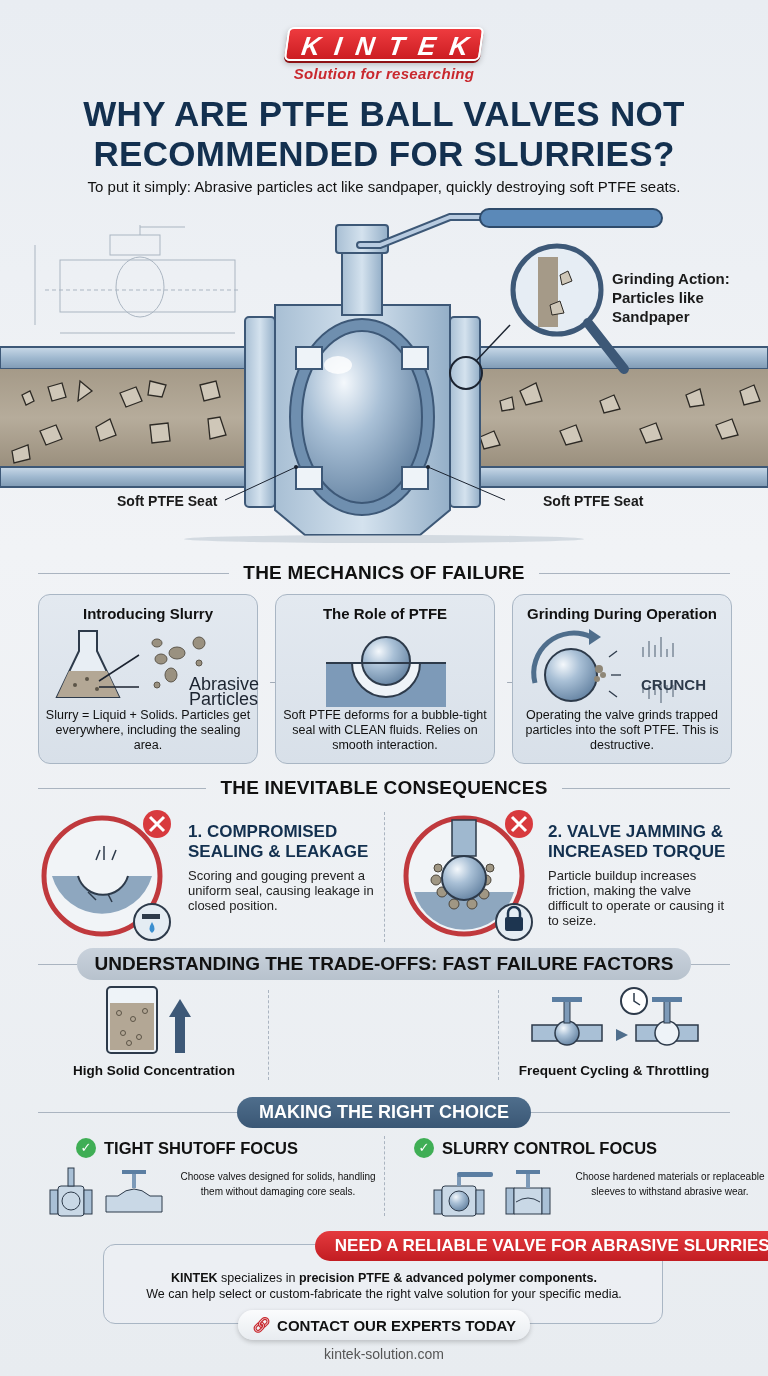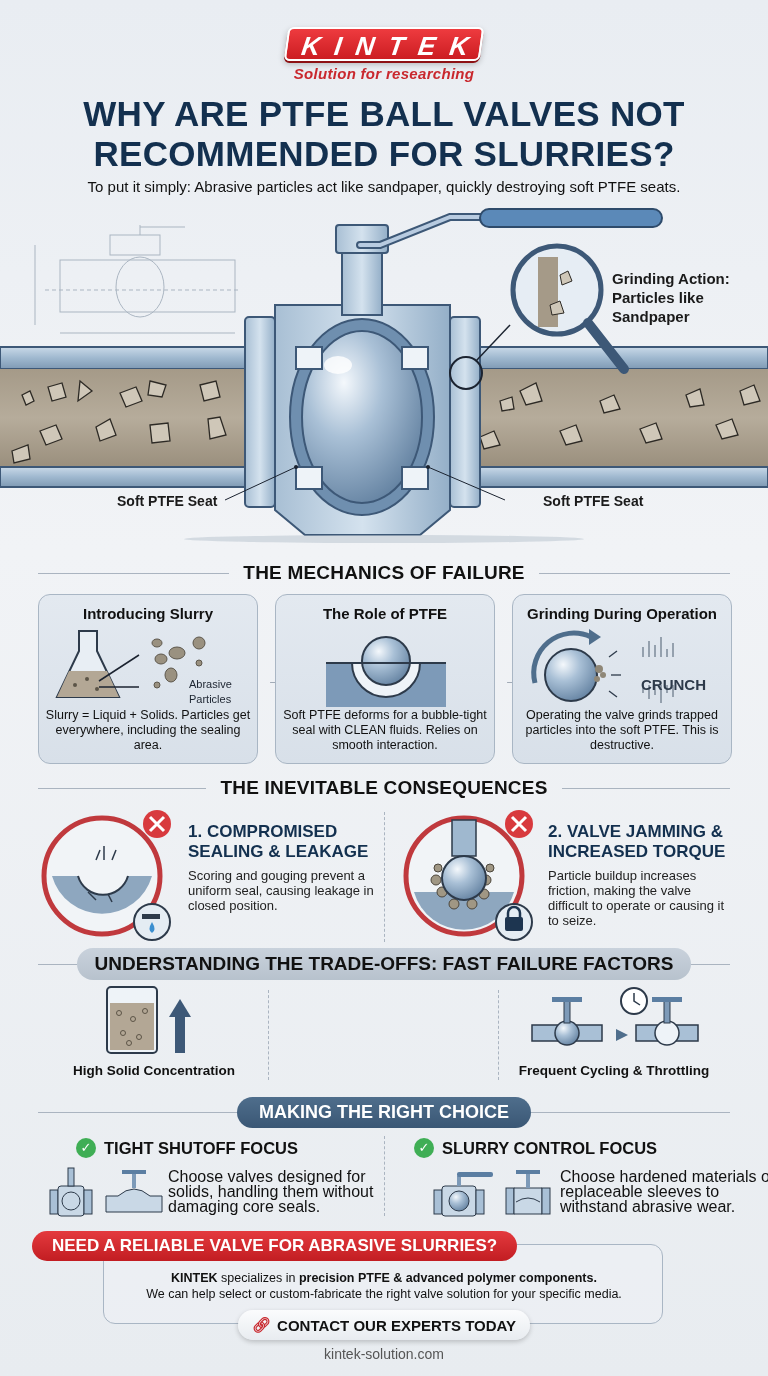--- a/index.html
+++ b/index.html
@@ -56,21 +56,21 @@
 
   
   .cons { position: absolute; top: 810px; height: 135px; }
   .cons svg { position: absolute; left: 0; top: 0; }
   .cons .h { position: absolute; font-size: 17px; font-weight: bold; color: #13304f; line-height: 20px; }
   .cons .d { position: absolute; font-size: 13px; color: #222; line-height: 15px; }
   .divider-v { position: absolute; border-left: 1px dashed #aab4c0; }
 
   
   .pill-head {
-    position: absolute; left: 0; width: 768px; display: flex; align-items: center; justify-content: flex-start;
+    position: absolute; left: 0; width: 768px; display: flex; align-items: center; justify-content: flex-end;
   }
   .pill-head .line { flex: 1; height: 1px; background: #aab4c0; }
   .pill-head .line.l { margin-left: 38px; }
   .pill-head .line.r { margin-right: 38px; }
   .pill {
     padding: 5px 18px; border-radius: 18px; font-weight: bold;
   }
   .pill.grey { background: linear-gradient(180deg,#c9d2dc,#b7c2cd); color: #111; font-size: 19px; }
   .pill.navy { background: linear-gradient(180deg,#4f6e8c,#3a5775); color: #fff; font-size: 18px; padding: 5px 22px; }
   .pill.red { background: linear-gradient(180deg,#e43a3e,#c21d22); color: #fff; font-size: 17px; padding: 5px 20px; }
@@ -78,21 +78,21 @@
   .factor svg { display: block; margin: 0 auto; }
   .factor .fl { font-size: 13.5px; font-weight: bold; color: #111; margin-top: 6px; }
 
   
   .choice { position: absolute; top: 1138px; width: 340px; }
   .choice .ch { display: flex; align-items: center; font-size: 16.5px; font-weight: bold; color: #111; }
   .check {
     width: 20px; height: 20px; border-radius: 50%; background: #3fae55;
     color: #fff; font-size: 13px; line-height: 20px; text-align: center; margin-right: 8px; font-weight: bold;
   }
-  .choice .cd { position: absolute; top: 31px; left: 120px; font-size: 16px; line-height: 15px; color: #111; width: 220px; }
+  .choice .cd { position: absolute; top: 31px; left: 120px; font-size: 10px; line-height: 15px; color: #111; width: 220px; text-align: center; }
   .choice svg { position: absolute; top: 28px; left: 0; }
 
   
   .cta-box {
     position: absolute; top: 1244px; left: 103px; width: 560px; height: 80px;
     border: 1.5px solid #a9b6c4; border-radius: 12px; background: rgba(236,240,244,.7);
   }
   .cta-text { position: absolute; top: 1270px; left: 0; width: 768px; text-align: center; font-size: 12.5px; line-height: 16px; color: #111; }
   .cta-text b { font-weight: bold; }
   .cta-btn {
@@ -251,21 +251,21 @@
       <g fill="#9a9180" stroke="#5d574c">
         <ellipse cx="118" cy="16" rx="5" ry="4"></ellipse>
           <ellipse cx="138" cy="26" rx="8" ry="6"></ellipse>
           <ellipse cx="160" cy="16" rx="6" ry="6"></ellipse>
         <ellipse cx="122" cy="32" rx="6" ry="5"></ellipse>
           <ellipse cx="132" cy="48" rx="6" ry="7"></ellipse>
           <ellipse cx="118" cy="58" rx="3" ry="3"></ellipse>
         <ellipse cx="160" cy="36" rx="3" ry="3"></ellipse>
       </g>
     </svg>
-    <div style="position:absolute;left:150px;top:82px;font-size:11px;line-height:15px;text-align:left;">
+    <div style="position:absolute;left:150px;top:82px;font-size:18px;line-height:15px;text-align:left;">
       <div>Abrasive</div>
       <div>Particles</div>
     </div>
     <div class="cd">Slurry = Liquid + Solids. Particles get everywhere, including the sealing area.</div>
   </div>
 
   <div class="arrow-conn" style="left:266px;">→</div>
 
   <div class="card" style="left:275px;">
     <div class="ct">The Role of PTFE</div>

